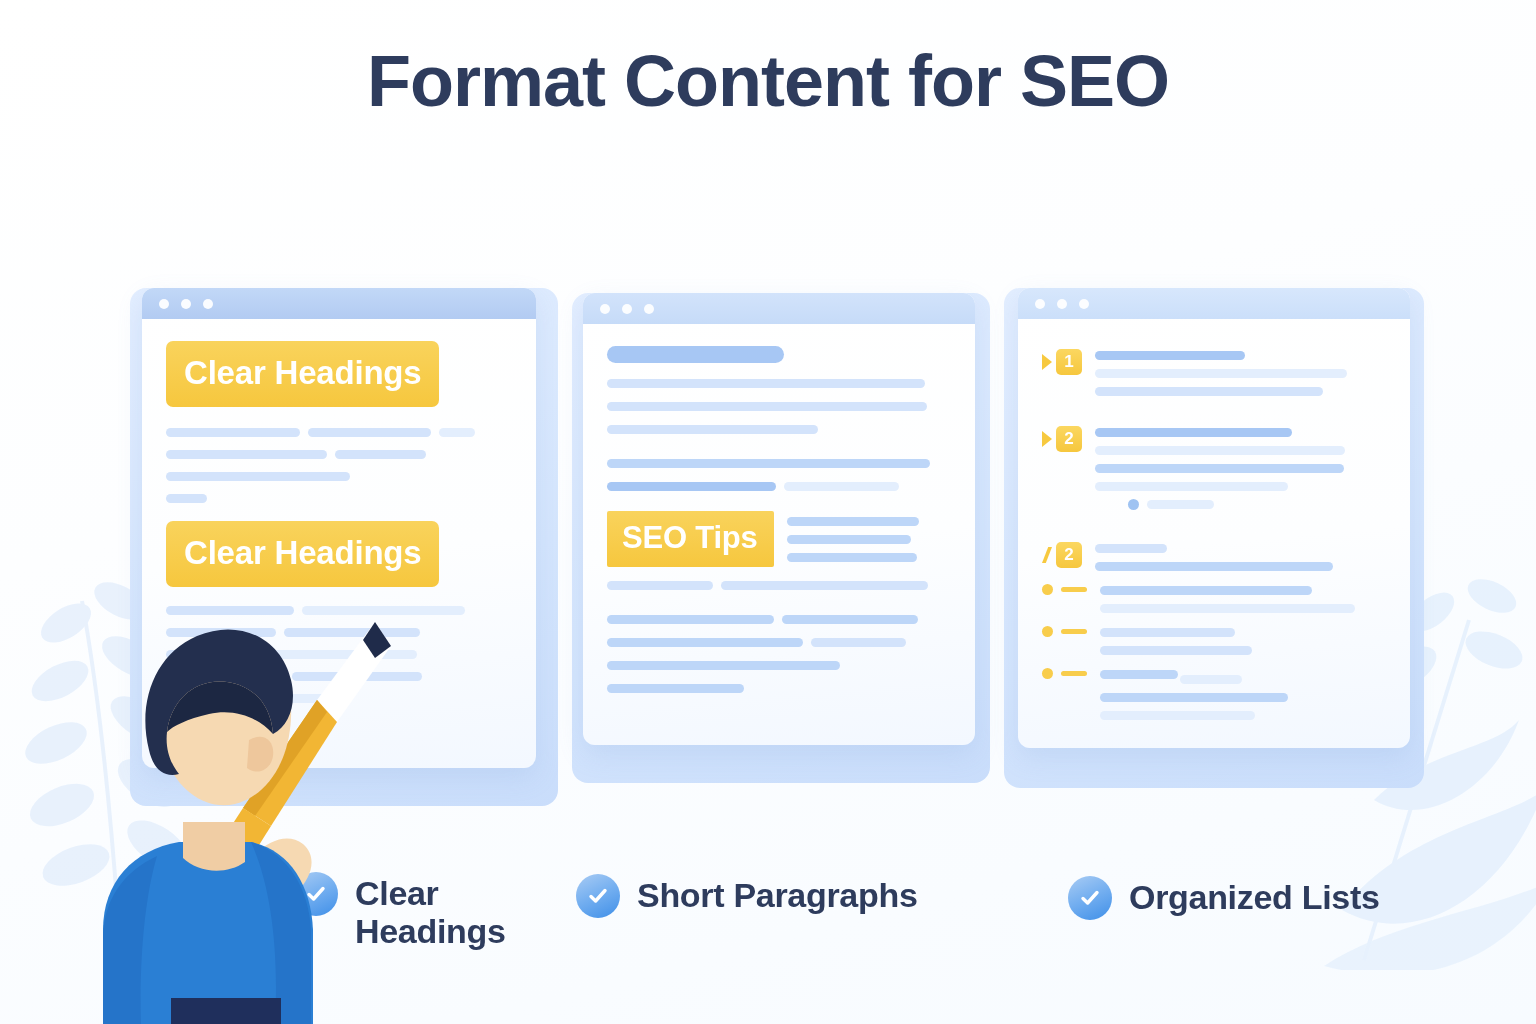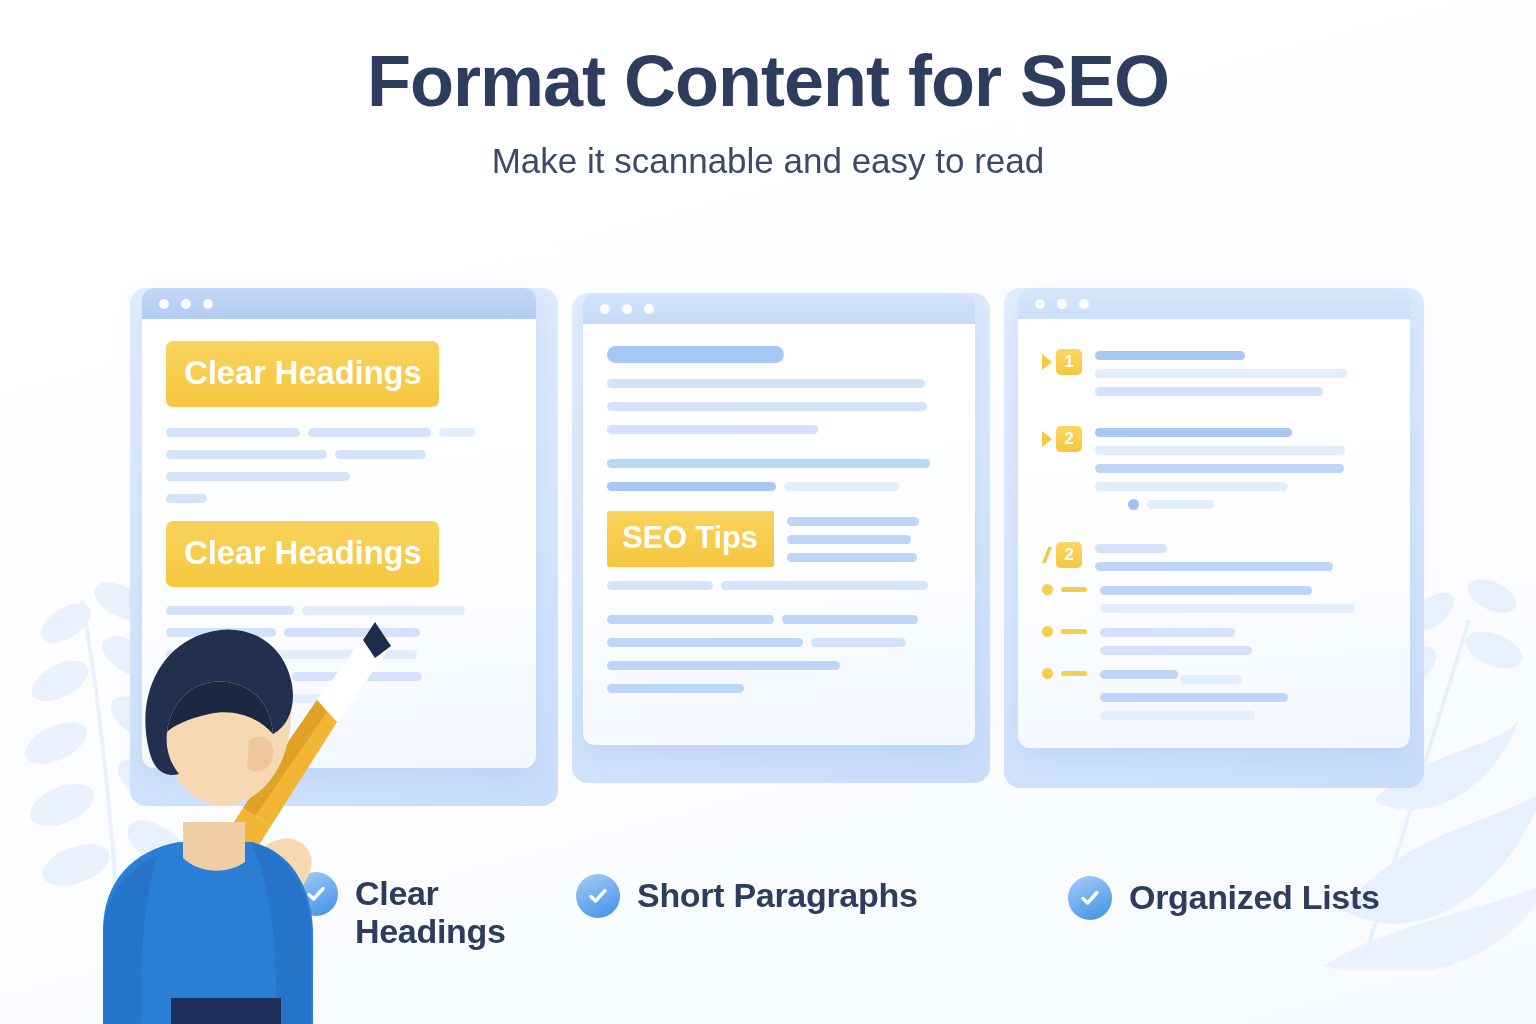--- a/index.html
+++ b/index.html
@@ -143,21 +143,20 @@
       <ellipse cx="106" cy="168" rx="30" ry="16" transform="rotate(-34 106 168)"></ellipse>
       <ellipse cx="190" cy="150" rx="30" ry="16" transform="rotate(22 190 150)"></ellipse>
       <path d="M70 300 C120 250 190 250 215 220 C190 290 120 330 70 300 Z"></path>
       <path d="M38 410 C100 330 200 320 240 290 C200 400 110 450 38 410 Z"></path>
       <path d="M20 466 C90 420 190 410 248 380 C200 466 110 490 20 466 Z" opacity=".85"></path>
     </g>
   </svg>
 
   <div class="header">
     <h1 class="title">Format Content for SEO</h1>
-    <p class="subtitle">Make it scannable and easy to read</p>
   </div>
 
   <div class="deck">
 
     <div class="backing b1"></div>
     <div class="backing b2"></div>
     <div class="backing b3"></div>
 
     <div class="win w2">
       <div class="titlebar">

